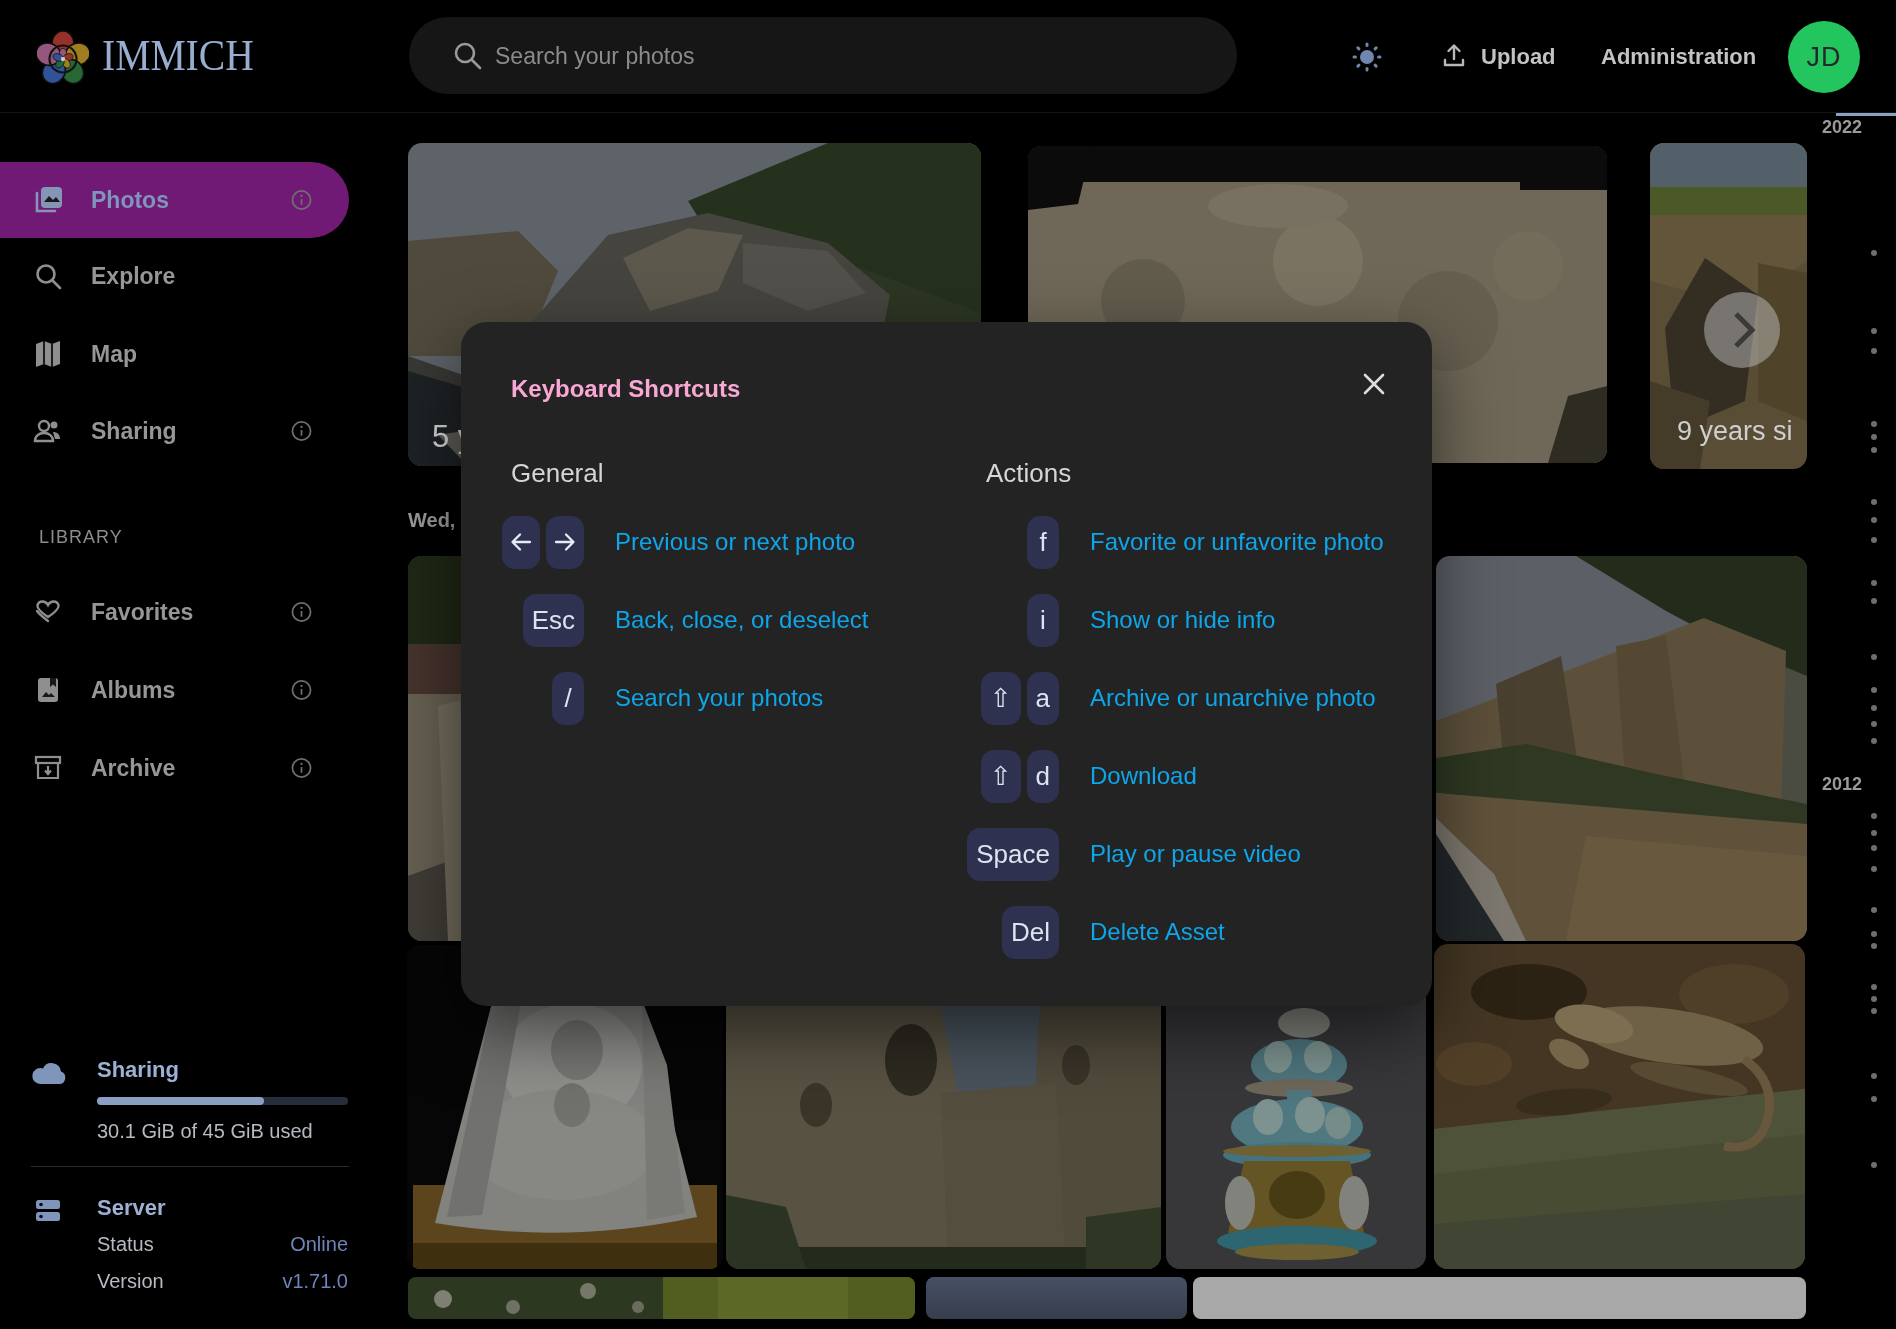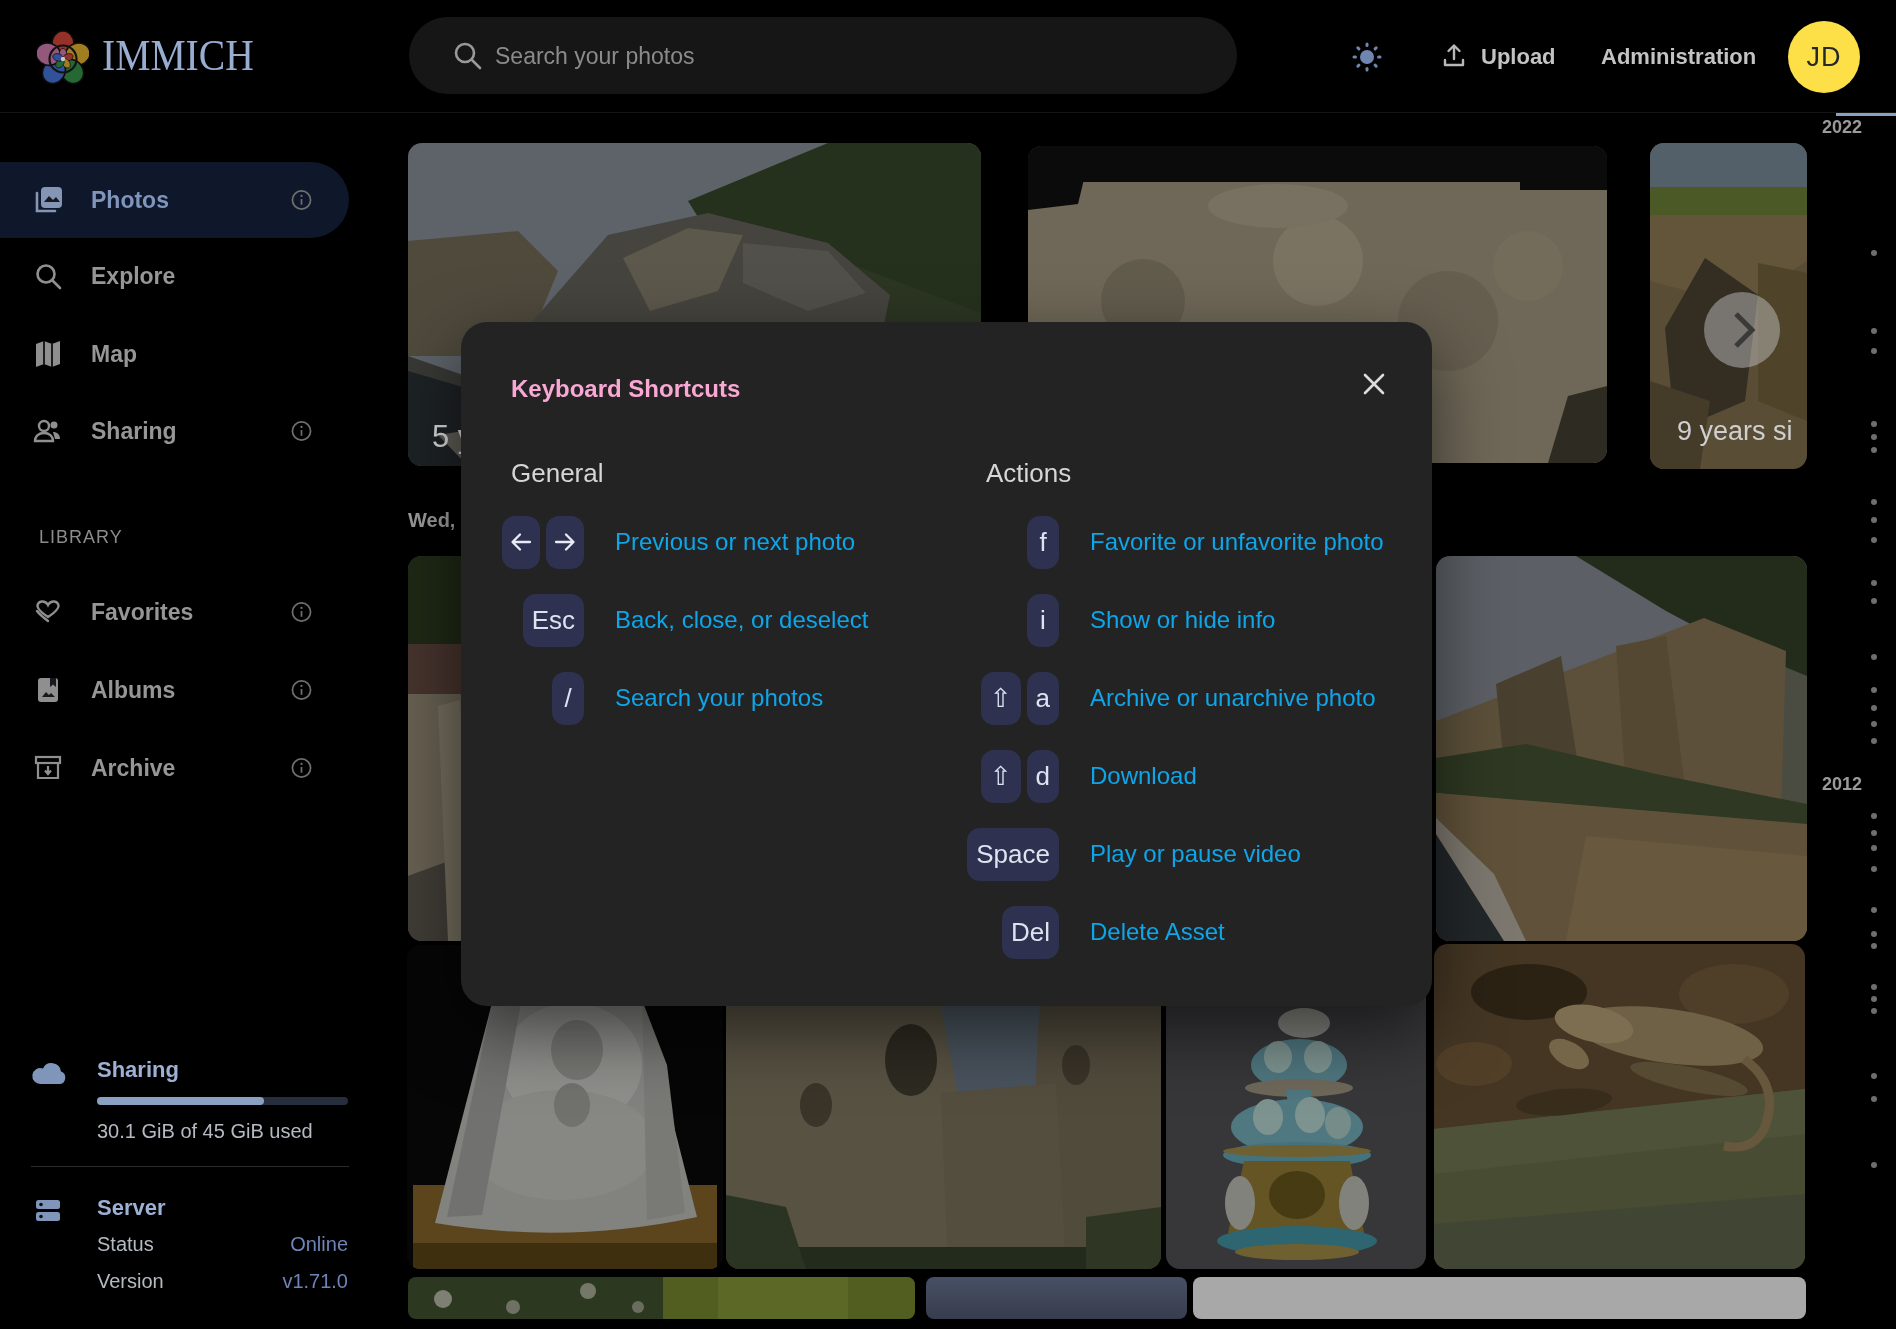--- a/index.html
+++ b/index.html
@@ -6,25 +6,25 @@
 html,body { background:#000; width:1896px; height:1329px; overflow:hidden; }
 body { font-family:"Liberation Sans", sans-serif; position:relative; }
 .abs { position:absolute; }
 
 #header { position:absolute; left:0; top:0; width:1896px; height:113px; background:#000; border-bottom:1px solid #151515; z-index:5; }
 #logo-txt { position:absolute; left:102px; top:30px; font-family:"Liberation Serif", serif; font-size:44px; letter-spacing:0px; color:#99add0; transform:scaleX(0.90); transform-origin:left center; }
 #searchbar { position:absolute; left:409px; top:17px; width:828px; height:77px; background:#161616; border-radius:40px; }
 #search-ph { position:absolute; left:86px; top:26px; font-size:23px; color:#8b8b8b; }
 #upload-lbl { position:absolute; left:1481px; top:44px; font-size:22px; font-weight:700; color:#c3c3c3; }
 #admin-lbl { position:absolute; left:1601px; top:44px; font-size:22px; font-weight:700; color:#c3c3c3; }
-#avatar { position:absolute; left:1788px; top:21px; width:72px; height:72px; border-radius:50%; background:#fde047; color:#26282c; font-size:27px; display:flex; align-items:center; justify-content:center; letter-spacing:1px; }
+#avatar { position:absolute; left:1788px; top:21px; width:72px; height:72px; border-radius:50%; background:#22c55e; color:#26282c; font-size:27px; display:flex; align-items:center; justify-content:center; letter-spacing:1px; }
 
 #sidebar { position:absolute; left:0; top:113px; width:360px; height:1216px; z-index:4; }
 .sb-item { position:absolute; left:0; width:360px; height:76px; }
-.sb-pill { background:#0f172a; border-radius:0 38px 38px 0; width:349px; }
+.sb-pill { background:#701a75; border-radius:0 38px 38px 0; width:349px; }
 .sb-ic { position:absolute; left:33px; top:50%; transform:translateY(-50%); width:30px; height:30px; }
 .sb-lbl { position:absolute; left:91px; top:50%; transform:translateY(-50%); font-size:23px; font-weight:600; color:#969696; }
 .sb-info { position:absolute; left:291px; top:50%; transform:translateY(-50%); width:21px; height:21px; }
 .lib-lbl { position:absolute; left:39px; top:398px; font-size:18px; font-weight:400; color:#8c8c8c; letter-spacing:1px;margin-top:16px; }
 
 .st-head { font-size:22px; font-weight:600; color:#9cb1d4; position:absolute; }
 .st-bar { position:absolute; left:97px; top:984px; width:251px; height:8px; border-radius:4px; background:#262e3d; }
 .st-fill { width:167px; height:8px; border-radius:4px; background:#8aa0c2; }
 .st-txt { position:absolute; left:97px; top:1007px; font-size:20px; color:#b5bac2; }
 .sb-div { position:absolute; left:31px; top:1053px; width:318px; height:1px; background:#2b2b2b; }

